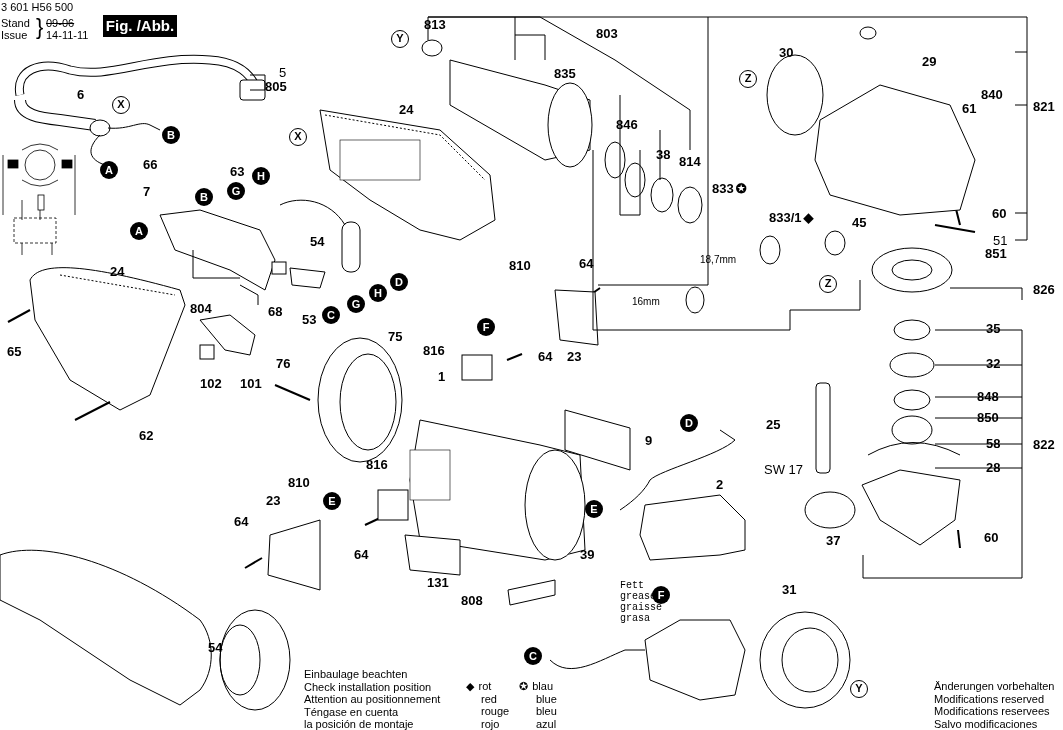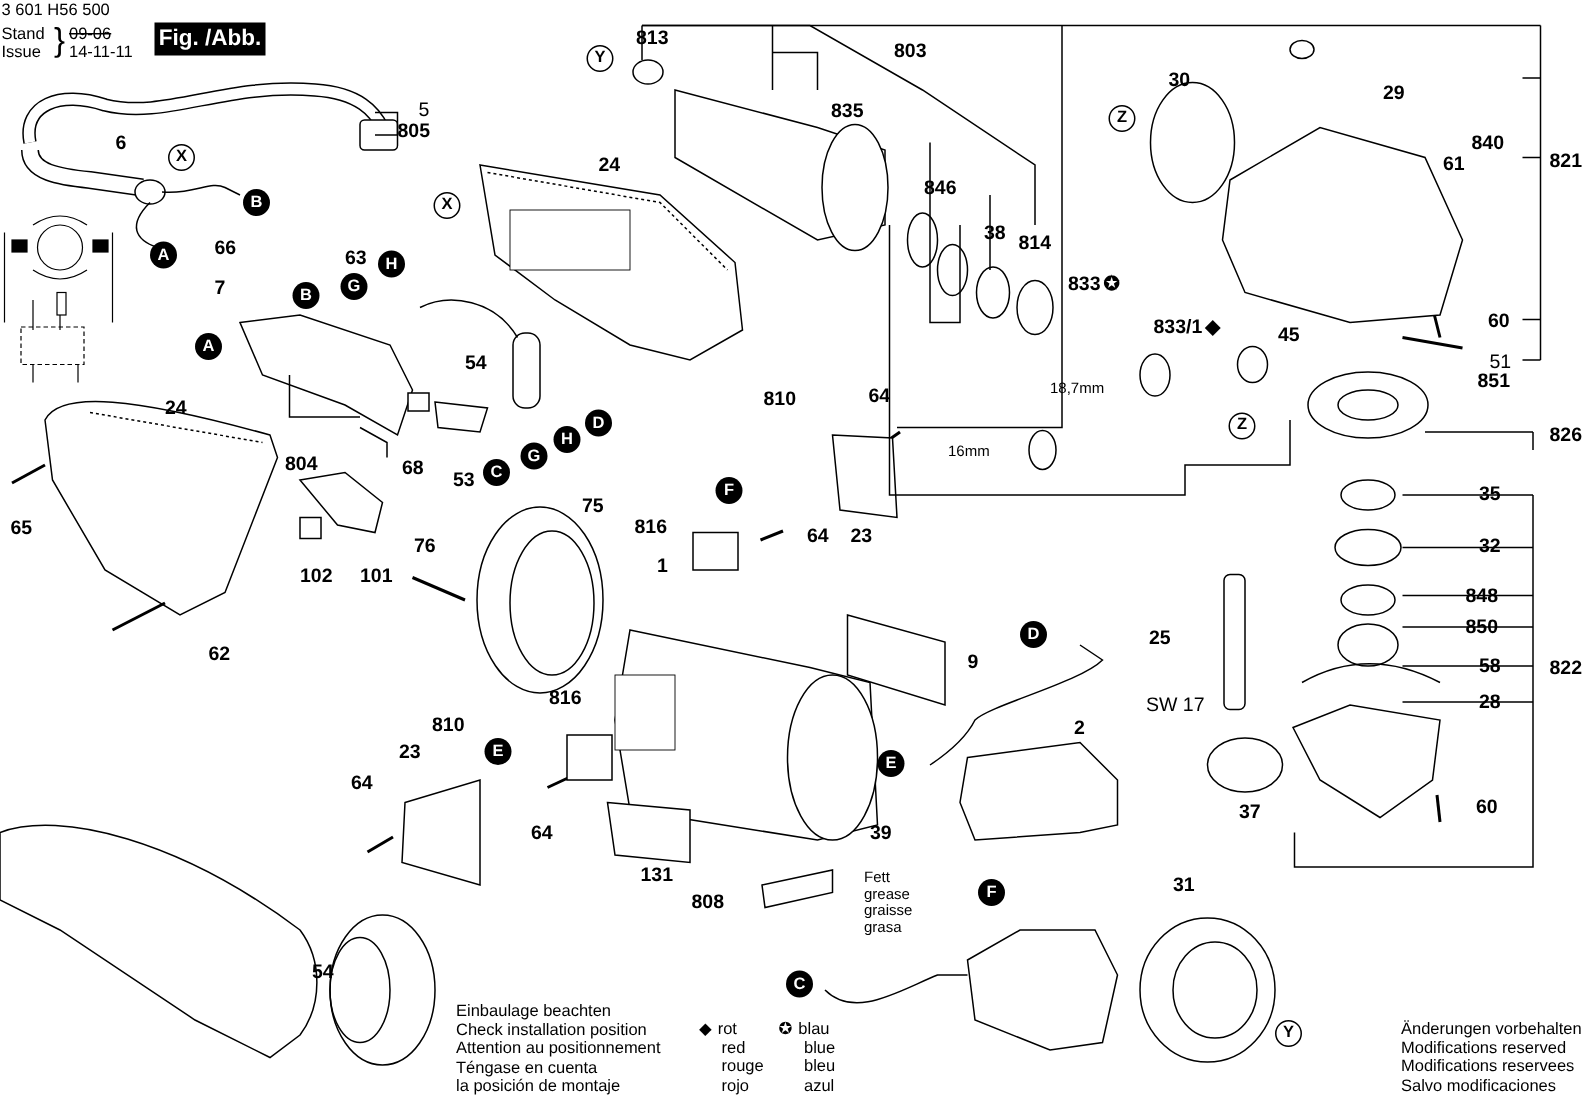--- a/index.html
+++ b/index.html
@@ -274,21 +274,21 @@
 <div class="disc" style="left:652px;top:586px;">F</div>
 <div class="disc" style="left:524px;top:647px;">C</div>
 
 <div class="ring" style="left:391px;top:30px;">Y</div>
 <div class="ring" style="left:112px;top:96px;">X</div>
 <div class="ring" style="left:289px;top:128px;">X</div>
 <div class="ring" style="left:739px;top:70px;">Z</div>
 <div class="ring" style="left:819px;top:275px;">Z</div>
 <div class="ring" style="left:850px;top:680px;">Y</div>
 
-<div class="small" style="left:576px;top:580px;line-height:11px;">
+<div class="small" style="left:620px;top:580px;line-height:11px;font-family:Liberation Mono, monospace;">
   <div>Fett</div>
   <div>grease</div>
   <div>graisse</div>
   <div>grasa</div>
 </div>
 
 <div class="txt" style="left:304px;top:668px;line-height:12.5px;">
   <div>Einbaulage beachten</div>
   <div>Check installation position</div>
   <div>Attention au positionnement</div>

